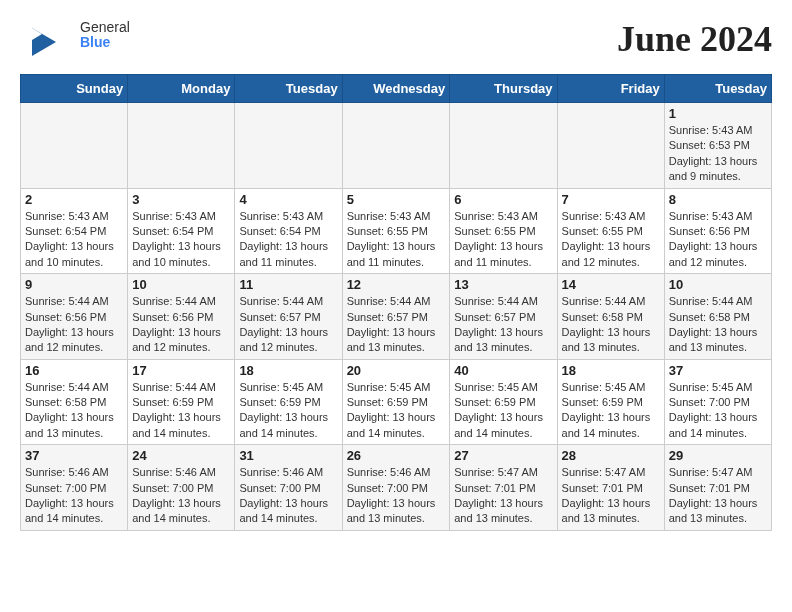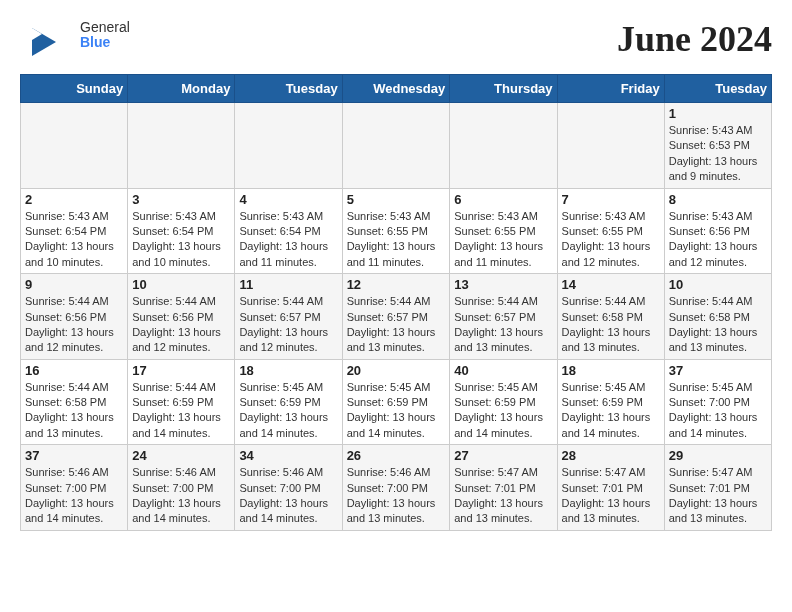--- a/index.html
+++ b/index.html
@@ -222,21 +222,21 @@
       <tr>
         <td>
           <span class="day-number">37</span>
           <div class="day-info">Sunrise: 5:46 AM<br>Sunset: 7:00 PM<br>Daylight: 13 hours<br>and 14 minutes.</div>
         </td>
         <td>
           <span class="day-number">24</span>
           <div class="day-info">Sunrise: 5:46 AM<br>Sunset: 7:00 PM<br>Daylight: 13 hours<br>and 14 minutes.</div>
         </td>
         <td>
-          <span class="day-number">34</span>
+          <span class="day-number">31</span>
           <div class="day-info">Sunrise: 5:46 AM<br>Sunset: 7:00 PM<br>Daylight: 13 hours<br>and 14 minutes.</div>
         </td>
         <td>
           <span class="day-number">26</span>
           <div class="day-info">Sunrise: 5:46 AM<br>Sunset: 7:00 PM<br>Daylight: 13 hours<br>and 13 minutes.</div>
         </td>
         <td>
           <span class="day-number">27</span>
           <div class="day-info">Sunrise: 5:47 AM<br>Sunset: 7:01 PM<br>Daylight: 13 hours<br>and 13 minutes.</div>
         </td>

